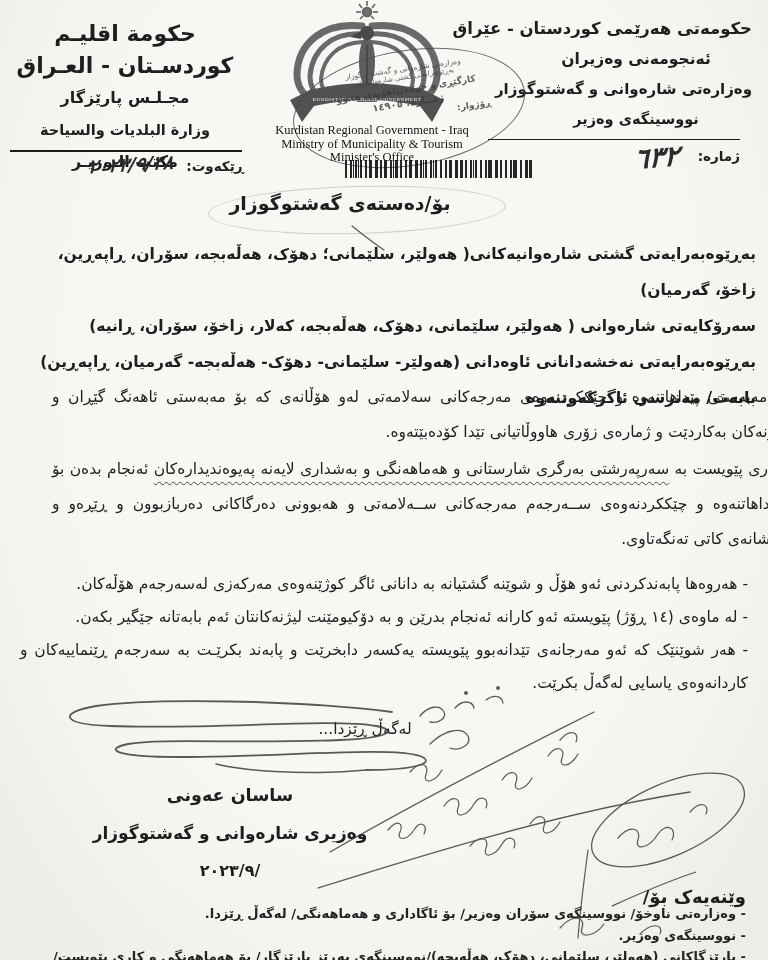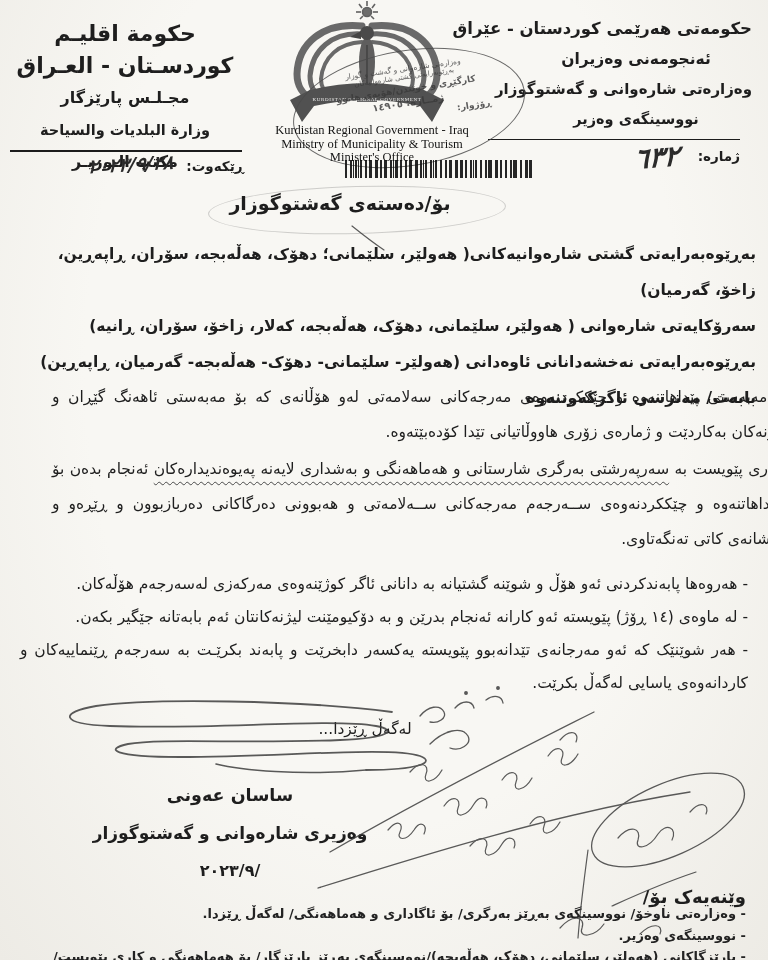--- a/index.html
+++ b/index.html
@@ -179,21 +179,21 @@
 
 <div class="abs closing rtl">لەگەڵ ڕێزدا...</div>
 <div class="abs sigblock rtl">
   <div class="signame">ساسان عەونی</div>
   <div class="sigtitle">وەزیری شارەوانی و گەشتوگوزار</div>
   <div class="sigdate">٢٠٢٣/٩/</div>
 </div>
 
 <div class="abs cc-label rtl">وێنەیەک بۆ/</div>
 <div class="abs cc-items rtl">
-  <div>- وەزارەتی ناوخۆ/ نووسینگەی بەڕێز بەرگری/ بۆ ئاگاداری و هەماهەنگی/ لەگەڵ ڕێزدا.</div>
+  <div>- وەزارەتی ناوخۆ/ نووسینگەی سۆران وەزیر/ بۆ ئاگاداری و هەماهەنگی/ لەگەڵ ڕێزدا.</div>
   <div>- نووسینگەی وەزیر.</div>
   <div>- پارێزگاکانی (هەولێر، سلێمانی، دهۆک، هەڵەبجە)/نووسینگەی بەڕێز پارێزگار/ بۆ هەماهەنگی و کاری پێویست/ لەگەڵ ڕێزدا.</div>
 </div>
 
 <svg class="abs overlay" viewBox="0 0 768 960">
   <g fill="none" stroke="#3d3d3d" stroke-width="1.5" stroke-linecap="round" opacity="0.85">
 
     <path d="M352,226 C362,234 372,242 384,250" stroke-width="1.2"></path>
 
     <path d="M392,712 C300,700 150,698 96,706 C60,712 58,724 110,726 C210,730 330,718 376,726 C398,730 390,738 340,740" stroke-width="1.8"></path>

